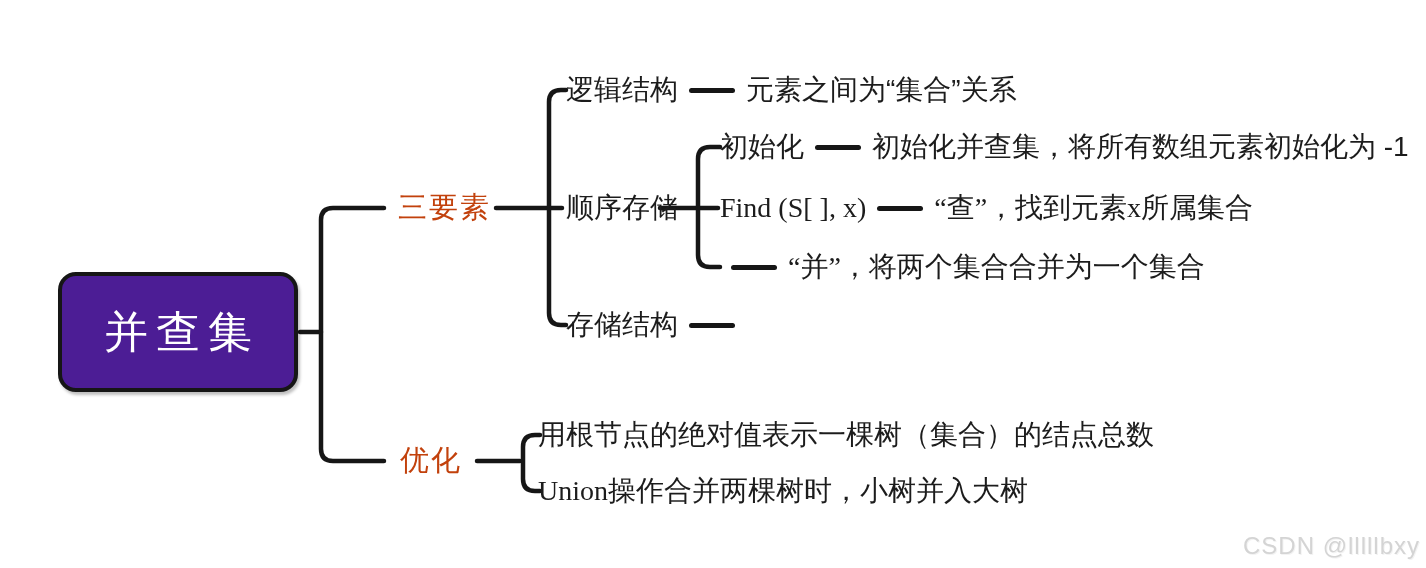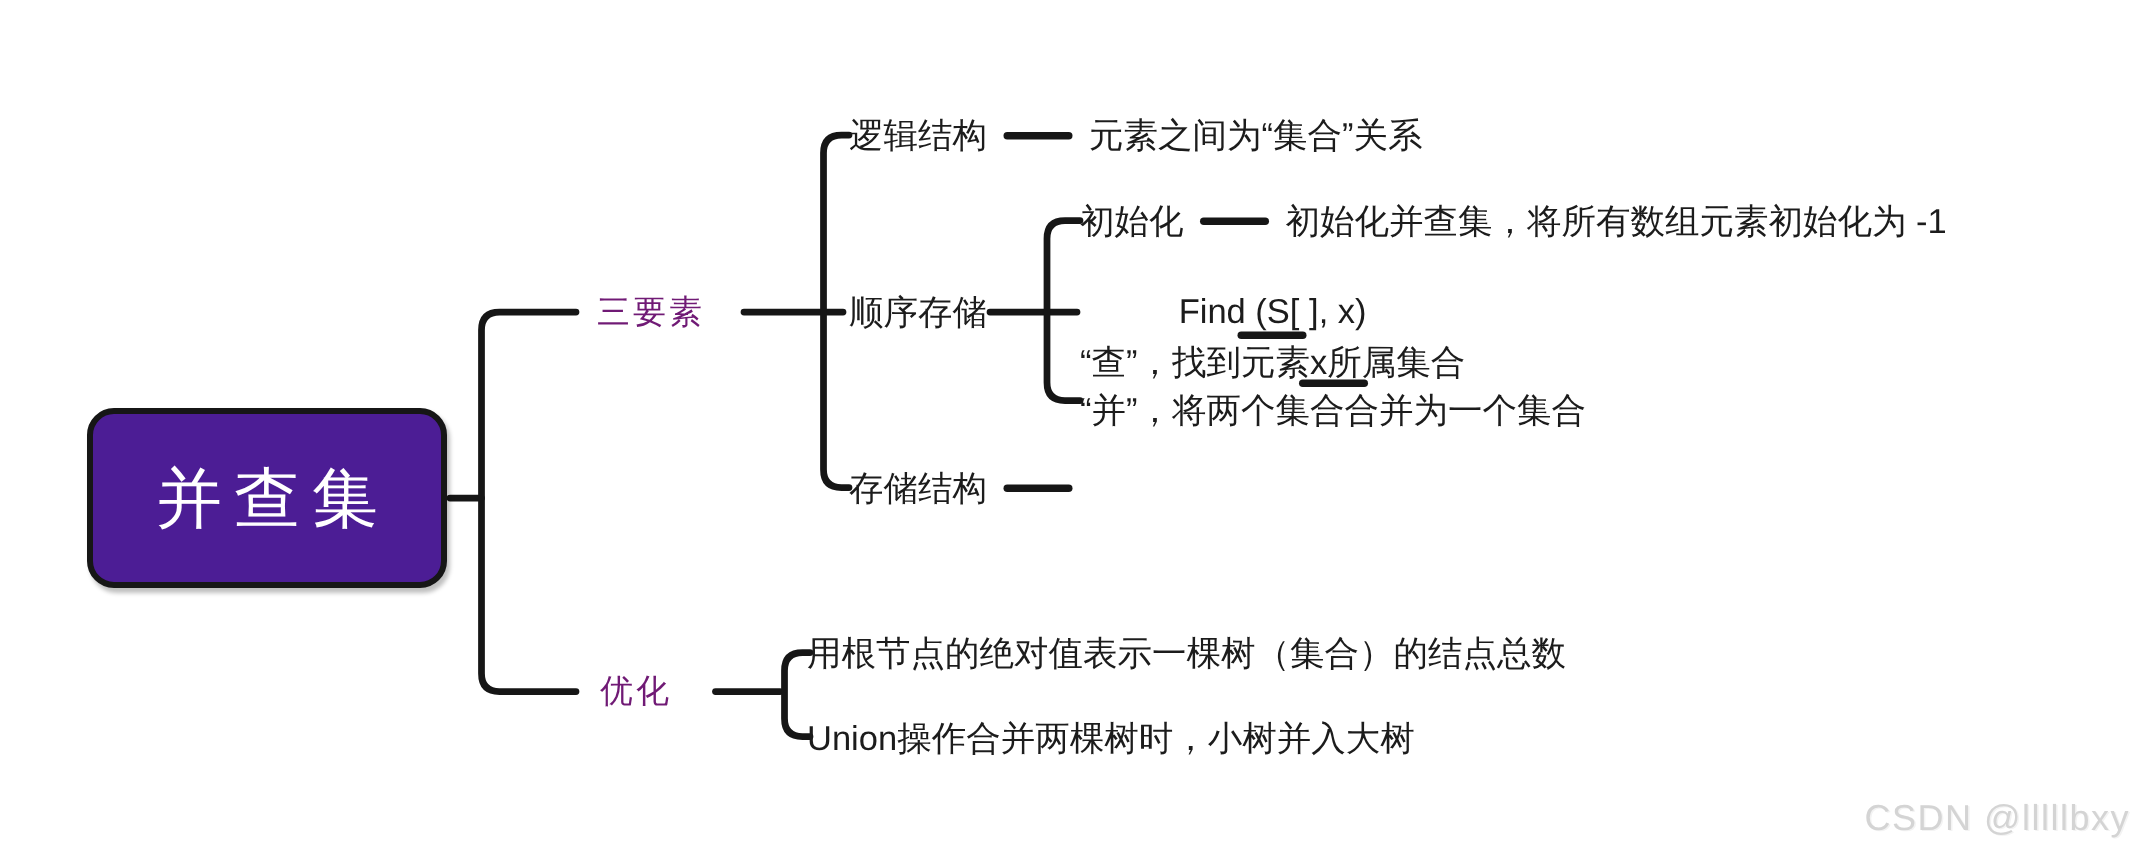--- a/index.html
+++ b/index.html
@@ -50,44 +50,43 @@
     text-indent: 8px;
     white-space: nowrap;
   }
   .row {
     position: absolute;
     display: flex;
     align-items: center;
     height: 28px;
     white-space: nowrap;
     color: #1c1c1c;
-    font-size: 23px;
+    font-size: 28px;
   }
   .branch-label {
     position: absolute;
     display: flex;
     align-items: center;
     height: 36px;
     white-space: nowrap;
-    color: #701a75;
-    font-size: 22px;
+    color: #c2410c;
+    font-size: 29px;
     letter-spacing: 2px;
   }
   .dash {
     display: inline-block;
     width: 46px;
     height: 5px;
     background: #161616;
     border-radius: 3px;
     margin: 0 11px;
     flex: none;
   }
   .serif {
-    font-family: Liberation Sans, sans-serif;
-    flex-direction: column;
+    font-family: Liberation Serif, serif;
   }
   
   #lbl-three   { left: 398px; top: 190px; }
   #lbl-opt     { left: 400px; top: 443px; }
   #row-logical { left: 566px; top: 76px; }
   #row-basic   { left: 566px; top: 194px; }
   #row-storage { left: 566px; top: 311px; }
   #row-init    { left: 720px; top: 133px; text-align: center; }
   #row-find    { left: 720px; top: 194px; }
   #row-union   { left: 720px; top: 253px; }

